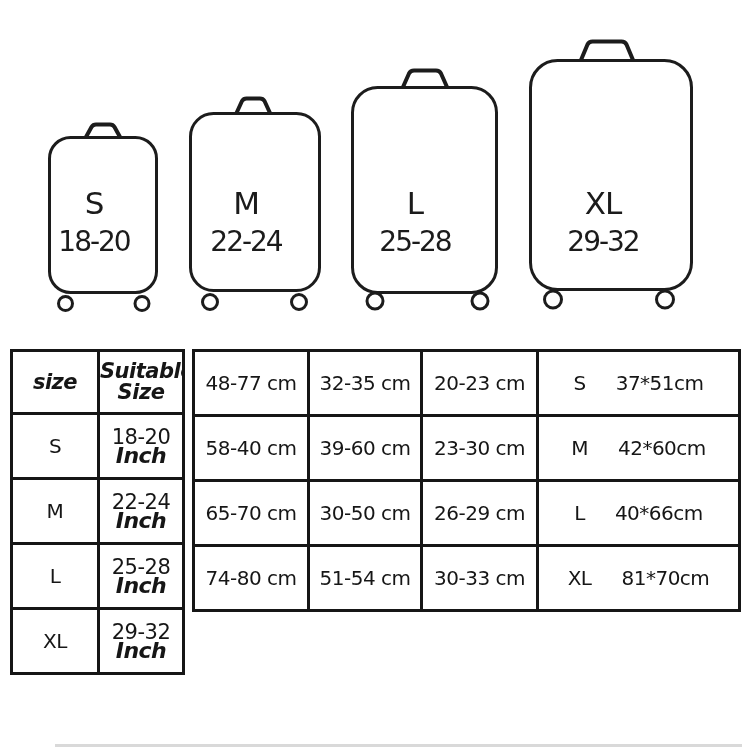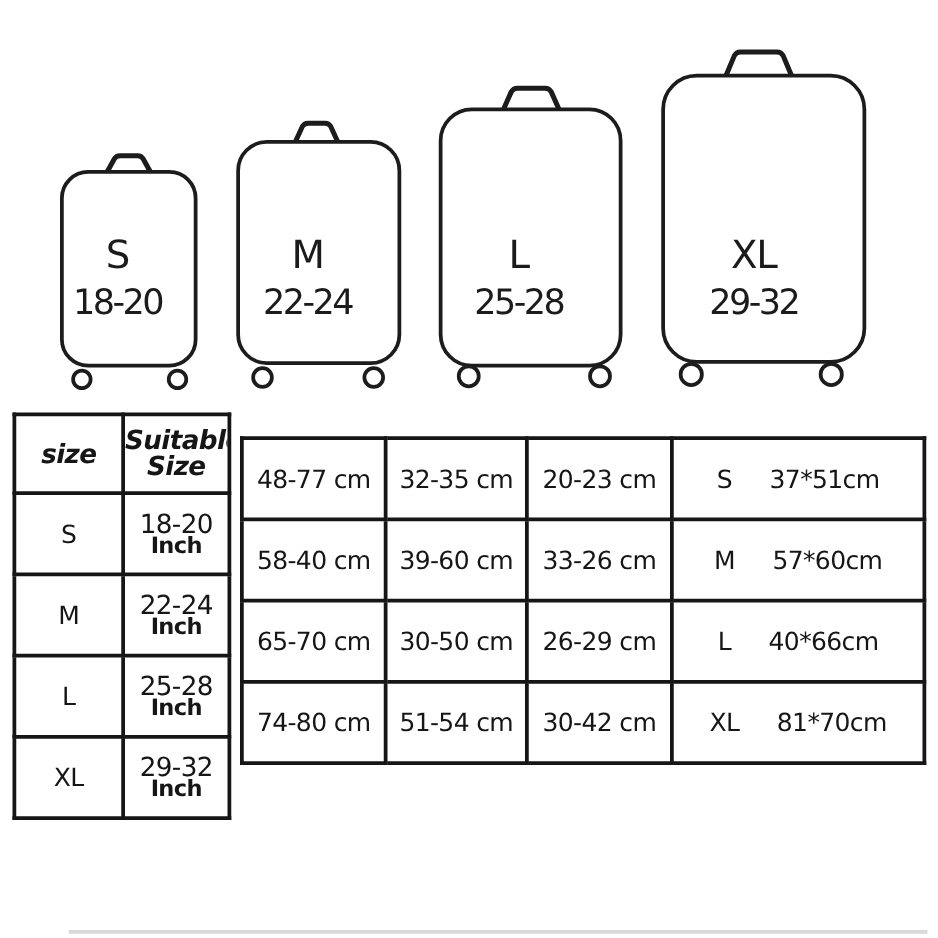--- a/index.html
+++ b/index.html
@@ -13,25 +13,25 @@
   .sc-wheel   { fill:#ffffff; stroke:#1c1c1c; stroke-width:3; }
   .sc-letter  { font-size:31px; fill:#1b1b1b; text-anchor:middle; letter-spacing:-1px; }
   .sc-range   { font-size:28px; fill:#1b1b1b; text-anchor:middle; letter-spacing:-2px; }
 
   .tbl { position:absolute; border-collapse:collapse; table-layout:fixed; background:#ffffff; }
   .tbl th, .tbl td { border:3px solid #161616; text-align:center; vertical-align:middle; padding:0; overflow:hidden; }
   .tbl th { font-style:italic; font-weight:bold; font-size:21px; letter-spacing:-0.5px; }
   .tbl td { font-size:20px; letter-spacing:-0.5px; }
   .tbl tr.hdr { height:63px; }
   .tbl tr.row { height:65px; }
-  .tbl-left  { left:10px;  top:330px; width:172px;border-radius:16px; }
+  .tbl-left  { left:10px;  top:349px; width:172px;border-radius:16px; }
   .tbl-right { left:192px; top:349px; width:546px; }
   .two-line span { display:block; line-height:0.98; }
   .range-line { display:block; font-size:21px; line-height:1.0; }
-  .inch-line  { display:block; font-size:18px; font-weight:bold; line-height:0.85; margin-top:-1px; }
+  .inch-line  { display:block; font-size:22px; font-weight:bold; font-style:italic; line-height:0.85; margin-top:-1px; }
   .rec { display:flex; justify-content:center; align-items:center; gap:30px; }
   .bottom-strip { position:absolute; left:55px; right:8px; top:744px; height:3px; background:#d9d9d9; }
 </style>
 </head>
 <body>
 
 <div class="page">
 
   <svg class="suitcases" viewBox="0 0 750 340" xmlns="http://www.w3.org/2000/svg">
     <g>
@@ -130,43 +130,43 @@
       <td>
         <div class="rec">
           <span>S</span>
           <span>37*51cm</span>
         </div>
       </td>
     </tr>
     <tr class="row">
       <td>58-40 cm</td>
       <td>39-60 cm</td>
-      <td>33-26 cm</td>
+      <td>23-30 cm</td>
       <td>
         <div class="rec">
           <span>M</span>
-          <span>57*60cm</span>
+          <span>42*60cm</span>
         </div>
       </td>
     </tr>
     <tr class="row">
       <td>65-70 cm</td>
       <td>30-50 cm</td>
       <td>26-29 cm</td>
       <td>
         <div class="rec">
           <span>L</span>
           <span>40*66cm</span>
         </div>
       </td>
     </tr>
     <tr class="row">
       <td>74-80 cm</td>
       <td>51-54 cm</td>
-      <td>30-42 cm</td>
+      <td>30-33 cm</td>
       <td>
         <div class="rec">
           <span>XL</span>
           <span>81*70cm</span>
         </div>
       </td>
     </tr>
   </tbody>
     </table>
 

